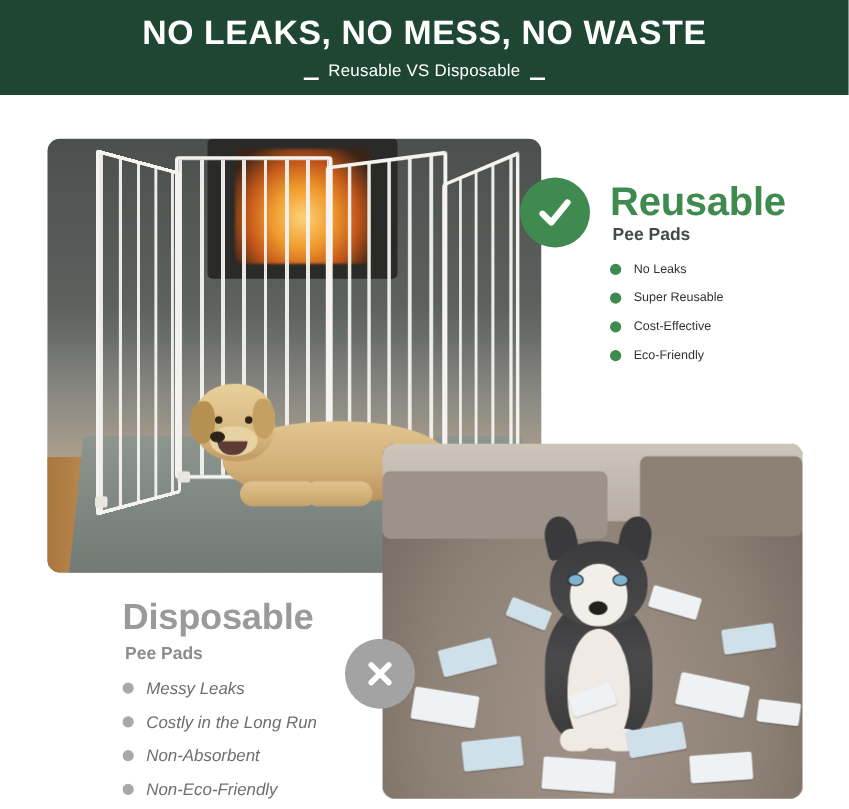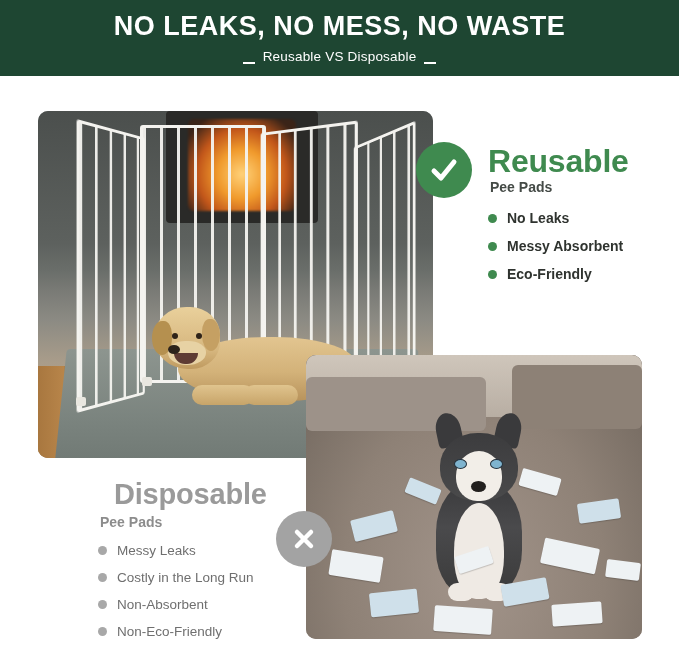--- a/index.html
+++ b/index.html
@@ -271,22 +271,22 @@
     margin-bottom: 12px;
   }
   .reusable-list .dot {
     width: 9px; height: 9px;
     border-radius: 50%;
     background: #3f8a4f;
     margin-right: 10px;
     flex: 0 0 auto;
   }
   .reusable-list .txt {
-    font-size: 14px;
-    font-weight: bold;
+    font-size: 10px;
+    font-weight: normal;
     color: #2f332f;
   }
 
   
   .photo-bottom {
     position: absolute;
     left: 306px;
     top: 355px;
     width: 336px;
     height: 284px;
@@ -401,40 +401,40 @@
 
   
   .disposable-title {
     position: absolute;
     left: 98px;
     top: 478px;
     font-size: 29px;
     font-weight: bold;
     color: #9a9a9a;
     letter-spacing: -0.2px;
-    margin-left: 16px;
   }
   .disposable-sub {
     position: absolute;
     left: 100px;
     top: 514px;
     font-size: 14px;
     font-weight: bold;
     color: #8c8c8c;
   }
   .disposable-list {
     position: absolute;
     left: 98px;
     top: 543px;
     width: 210px;
   }
   .disposable-list .li {
     display: flex;
     align-items: center;
     margin-bottom: 12px;
+    font-style: italic;
   }
   .disposable-list .dot {
     width: 9px; height: 9px;
     border-radius: 50%;
     background: #a8a8a8;
     margin-right: 10px;
     flex: 0 0 auto;
   }
   .disposable-list .txt {
     font-size: 13.5px;
@@ -510,21 +510,25 @@
   </div>
   <div class="reusable-title">Reusable</div>
   <div class="reusable-sub">Pee Pads</div>
   <div class="reusable-list">
     <div class="li">
       <span class="dot"></span>
       <span class="txt">No Leaks</span>
     </div>
     <div class="li">
       <span class="dot"></span>
-      <span class="txt">Messy Absorbent</span>
+      <span class="txt">Super Reusable</span>
+    </div>
+    <div class="li">
+      <span class="dot"></span>
+      <span class="txt">Cost-Effective</span>
     </div>
     <div class="li">
       <span class="dot"></span>
       <span class="txt">Eco-Friendly</span>
     </div>
   </div>
 
   <div class="photo-bottom">
     <div class="pb-floor"></div>
     <div class="pb-wall"></div>

